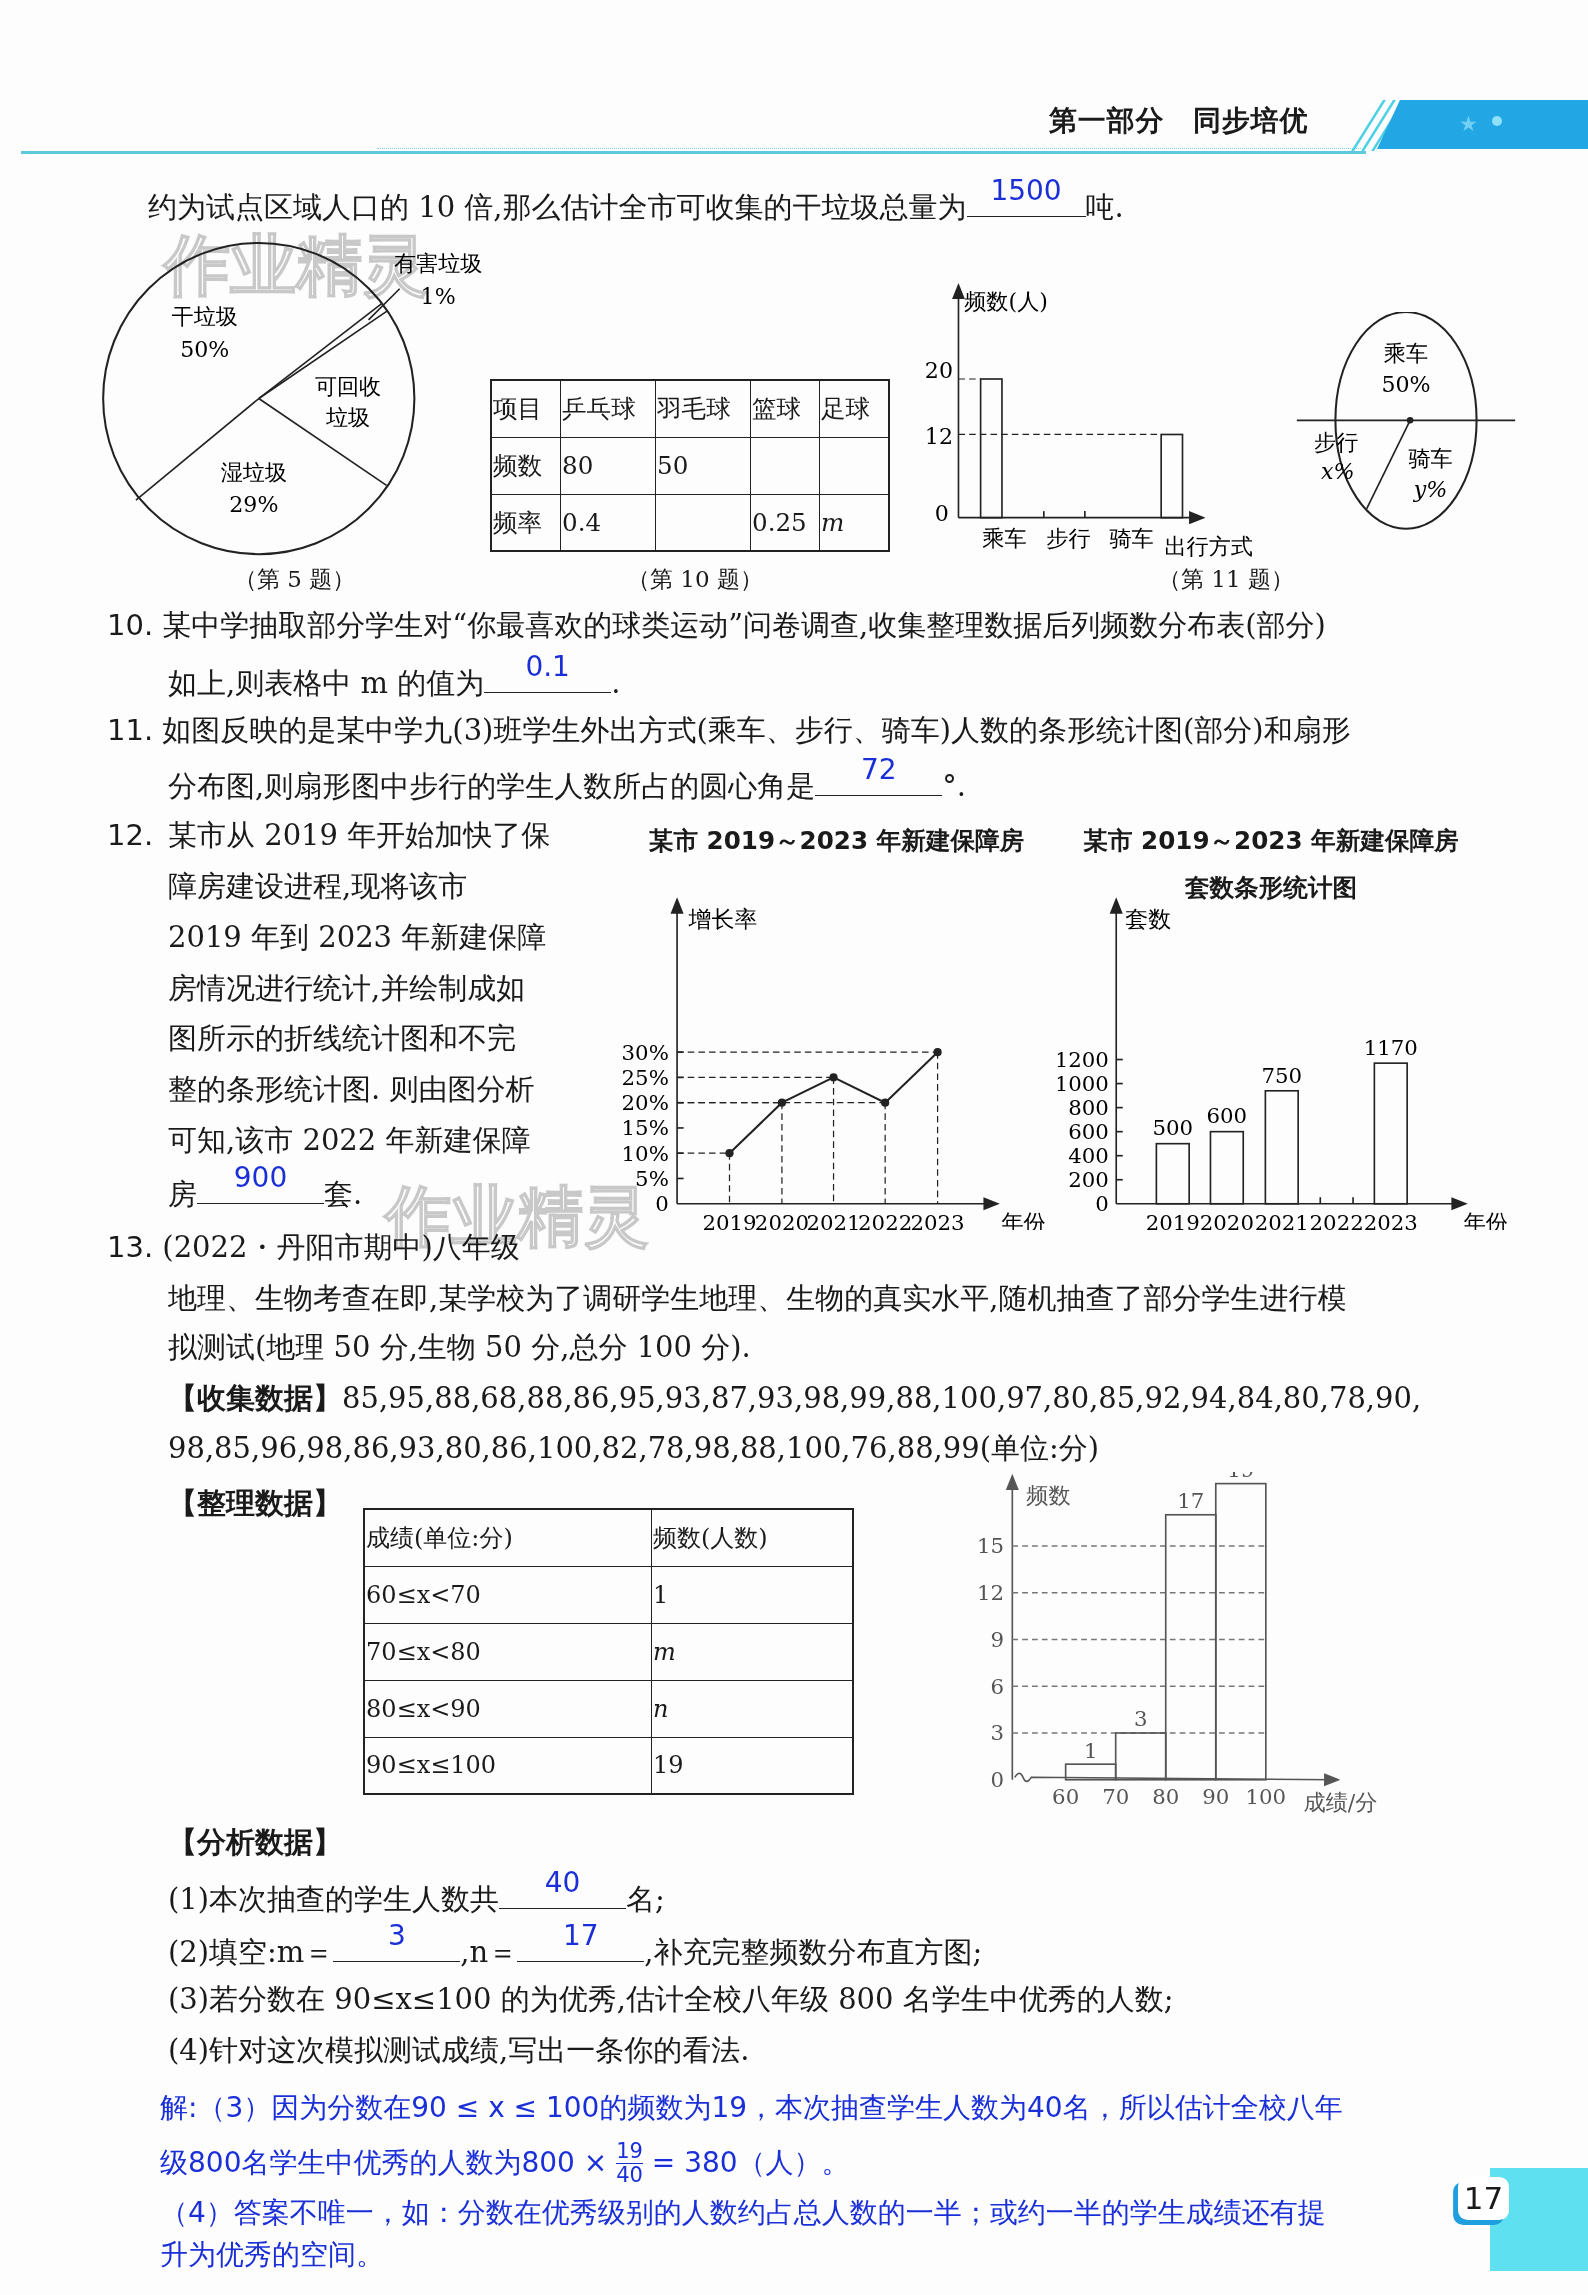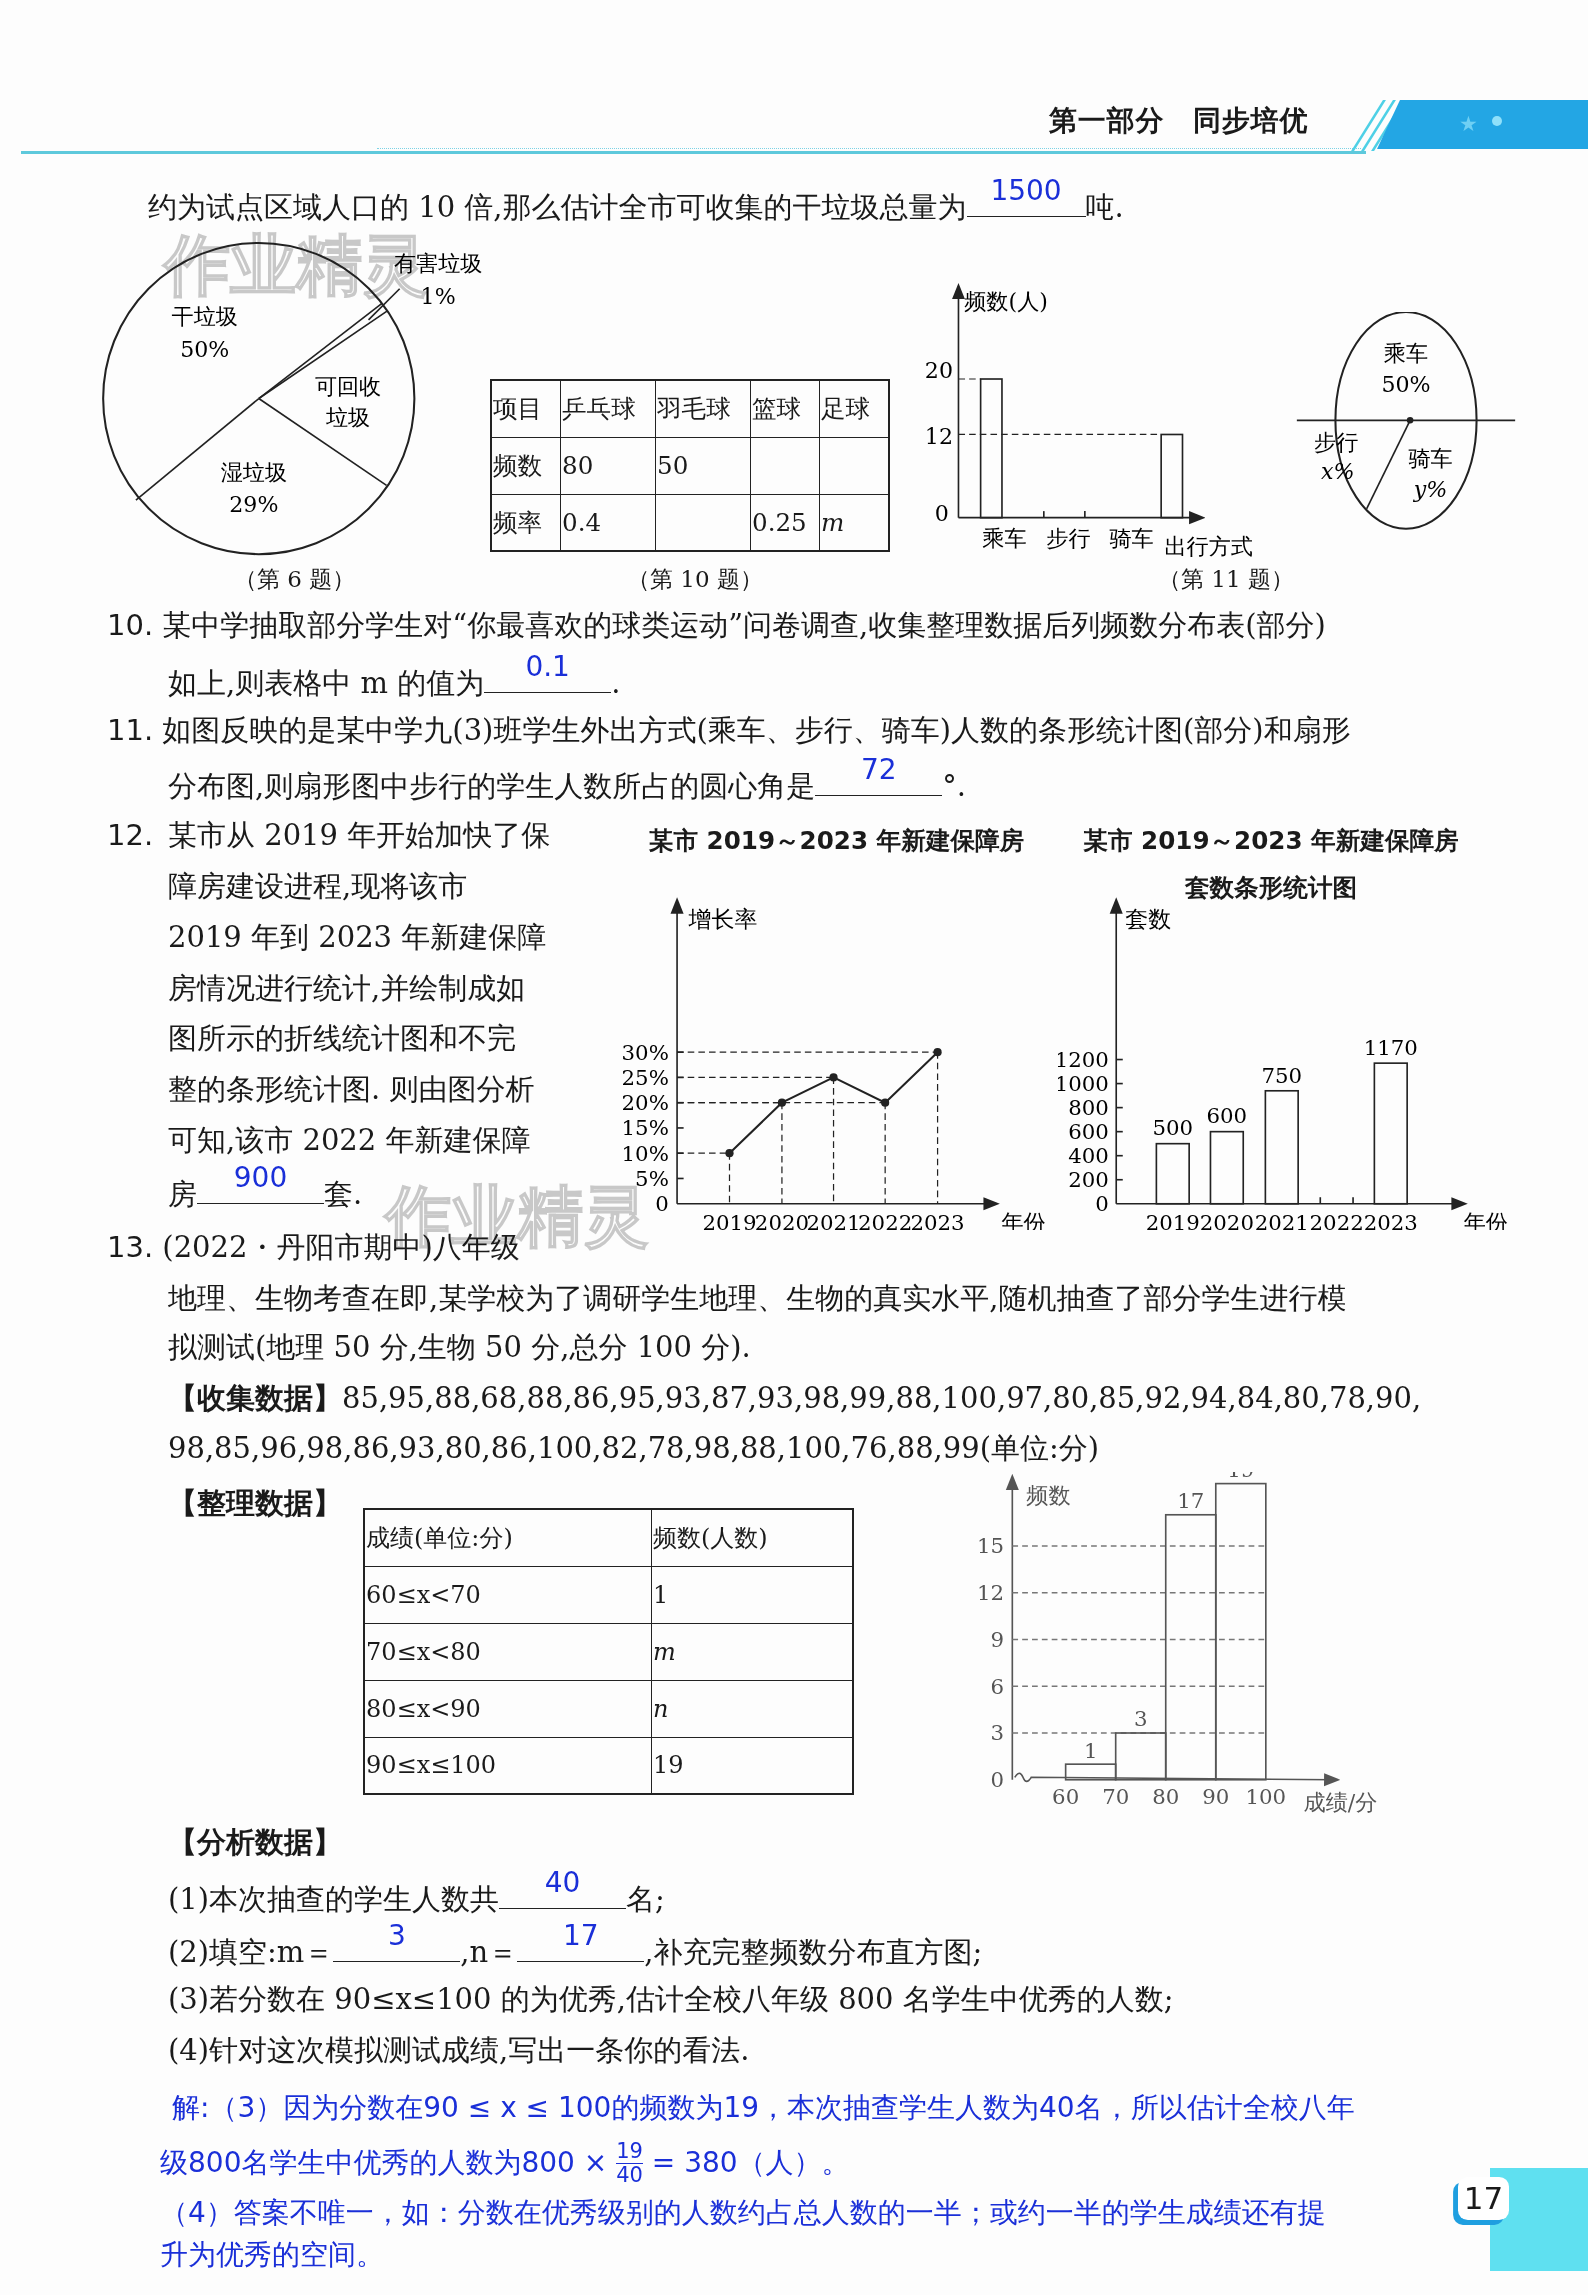--- a/index.html
+++ b/index.html
@@ -55,21 +55,21 @@
   <line x1="340" y1="100" x2="378" y2="62" stroke="#222" stroke-width="2"></line>
   <text x="140" y="105" font-size="27" text-anchor="middle">干垃圾</text>
   <text x="140" y="145" font-size="27" text-anchor="middle">50%</text>
   <text x="425" y="40" font-size="27" text-anchor="middle">有害垃圾</text>
   <text x="425" y="80" font-size="27" text-anchor="middle">1%</text>
   <text x="315" y="190" font-size="27" text-anchor="middle">可回收</text>
   <text x="315" y="228" font-size="27" text-anchor="middle">垃圾</text>
   <text x="200" y="295" font-size="27" text-anchor="middle">湿垃圾</text>
   <text x="200" y="335" font-size="27" text-anchor="middle">29%</text>
 </svg>
-<div class="cap" style="left:234px;top:564px">（第 6 题）</div>
+<div class="cap" style="left:234px;top:564px">（第 5 题）</div>
 
 <table class="t" style="left:490px;top:379px;border:2.5px solid #222">
   <tbody>
       <tr style="height:57px">
     <td style="width:66px">项目</td>
     <td style="width:92px">乒乓球</td>
     <td style="width:92px">羽毛球</td>
     <td style="width:66px">篮球</td>
     <td style="width:66px">足球</td>
   </tr>
@@ -317,21 +317,21 @@
       <text x="343.5" y="6" font-size="26" text-anchor="middle" fill="#555">19</text>
     </g>
 </svg>
 
 <div class="line" style="left:168px;top:1825px;font-weight:bold">【分析数据】</div>
 <div class="line" style="left:168px;top:1877px"><span>(1)本次抽查的学生人数共</span><span class="blank" style="width:127px"><span class="ans">40</span></span><span>名;</span></div>
 <div class="line" style="left:168px;top:1930px"><span>(2)填空:m＝</span><span class="blank" style="width:127px"><span class="ans">3</span></span><span>,n＝</span><span class="blank" style="width:127px"><span class="ans">17</span></span><span>,补充完整频数分布直方图;</span></div>
 <div class="line" style="left:168px;top:1982px">(3)若分数在 90≤x≤100 的为优秀,估计全校八年级 800 名学生中优秀的人数;</div>
 <div class="line" style="left:168px;top:2033px">(4)针对这次模拟测试成绩,写出一条你的看法.</div>
 
-<div class="sol" style="left:172px;top:2089px">解:（3）因为分数在90 ≤ x ≤ 100的频数为19，本次抽查学生人数为40名，所以估计全校八年</div>
+<div class="sol" style="left:160px;top:2089px">解:（3）因为分数在90 ≤ x ≤ 100的频数为19，本次抽查学生人数为40名，所以估计全校八年</div>
 <div class="sol" style="left:160px;top:2140px">
   <span>级800名学生中优秀的人数为800 ×</span>
   <span style="display:inline-flex;flex-direction:column;align-items:center;vertical-align:middle;font-size:21px;line-height:23px">
     <span style="border-bottom:1.6px solid #1a2fd8">19</span>
     <span>40</span>
   </span>
   <span>= 380（人）。</span>
 </div>
 <div class="sol" style="left:160px;top:2194px">（4）答案不唯一，如：分数在优秀级别的人数约占总人数的一半；或约一半的学生成绩还有提</div>
 <div class="sol" style="left:160px;top:2236px">升为优秀的空间。</div>

